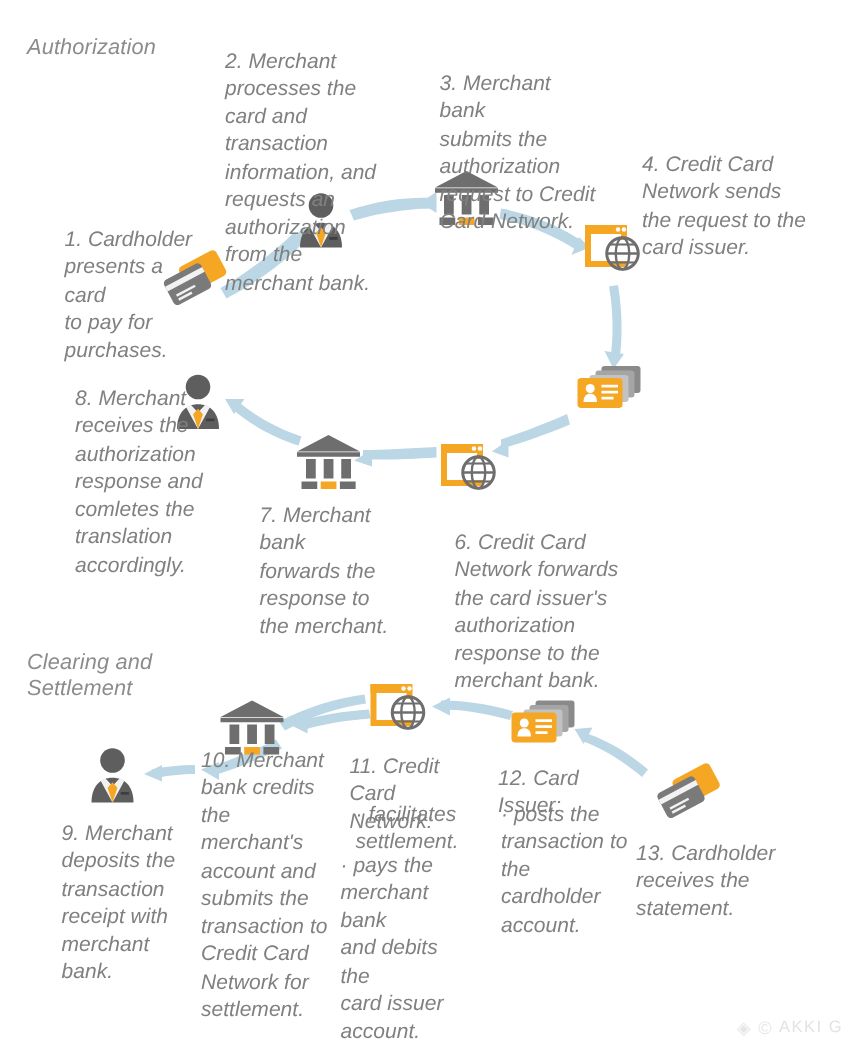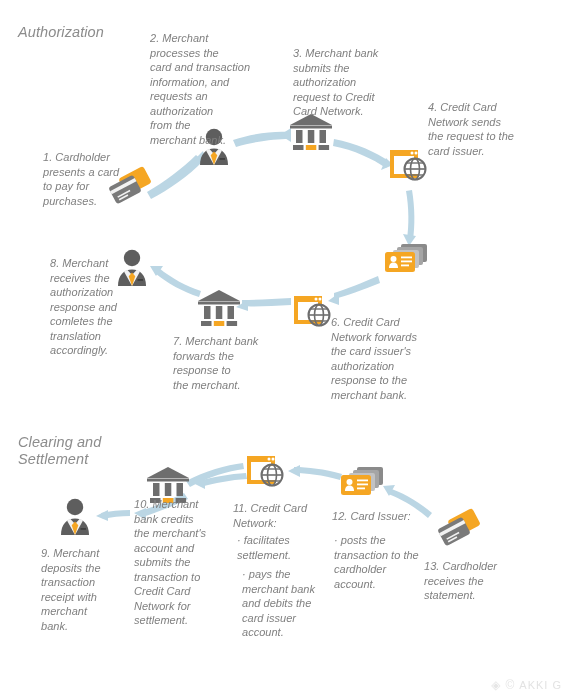--- a/index.html
+++ b/index.html
@@ -22,21 +22,21 @@
     font-style: italic;
     font-size: 14.5px;
     color: #8c8c8c;
     line-height: 1.18;
     letter-spacing: 0.1px;
     white-space: pre-line;
   }
   .step-text {
     position: absolute;
     font-style: italic;
-    font-size: 11px;
+    font-size: 14px;
     color: #808080;
     line-height: 1.32;
     white-space: pre-line;
     letter-spacing: 0.02px;
   }
   .icon {
     position: absolute;
   }
   .arrows {
     position: absolute;
@@ -304,21 +304,21 @@
 authorization
 request to Credit
 Card Network.</div>
 
   <div class="step-text" style="left:428px; top:100px; width:112px;">4. Credit Card
 Network sends
 the request to the
 card issuer.</div>
 
 
-  <div class="step-text" style="left:303px; top:315px; width:112px;margin-left:28px;">6. Credit Card
+  <div class="step-text" style="left:303px; top:352px; width:112px;">6. Credit Card
 Network forwards
 the card issuer's
 authorization
 response to the
 merchant bank.</div>
 
   <div class="step-text" style="left:173px; top:334px; width:106px;">7. Merchant bank
 forwards the
 response to
 the merchant.</div>
@@ -345,21 +345,21 @@
 submits the
 transaction to
 Credit Card
 Network for
 settlement.</div>
 
   <div class="step-text" style="left:233px; top:501px; width:90px;">11. Credit Card
 Network:</div>
   <div class="step-text" style="left:237px; top:533px; width:86px;">· facilitates
    settlement.</div>
-  <div class="step-text" style="left:242px; top:567px; width:86px;">· pays the
+  <div class="step-text" style="left:227px; top:567px; width:86px;">· pays the
    merchant bank
    and debits the
    card issuer
    account.</div>
 
   <div class="step-text" style="left:332px; top:509px; width:96px;">12. Card Issuer:</div>
   <div class="step-text" style="left:334px; top:533px; width:96px;">· posts the
    transaction to the
    cardholder
    account.</div>

